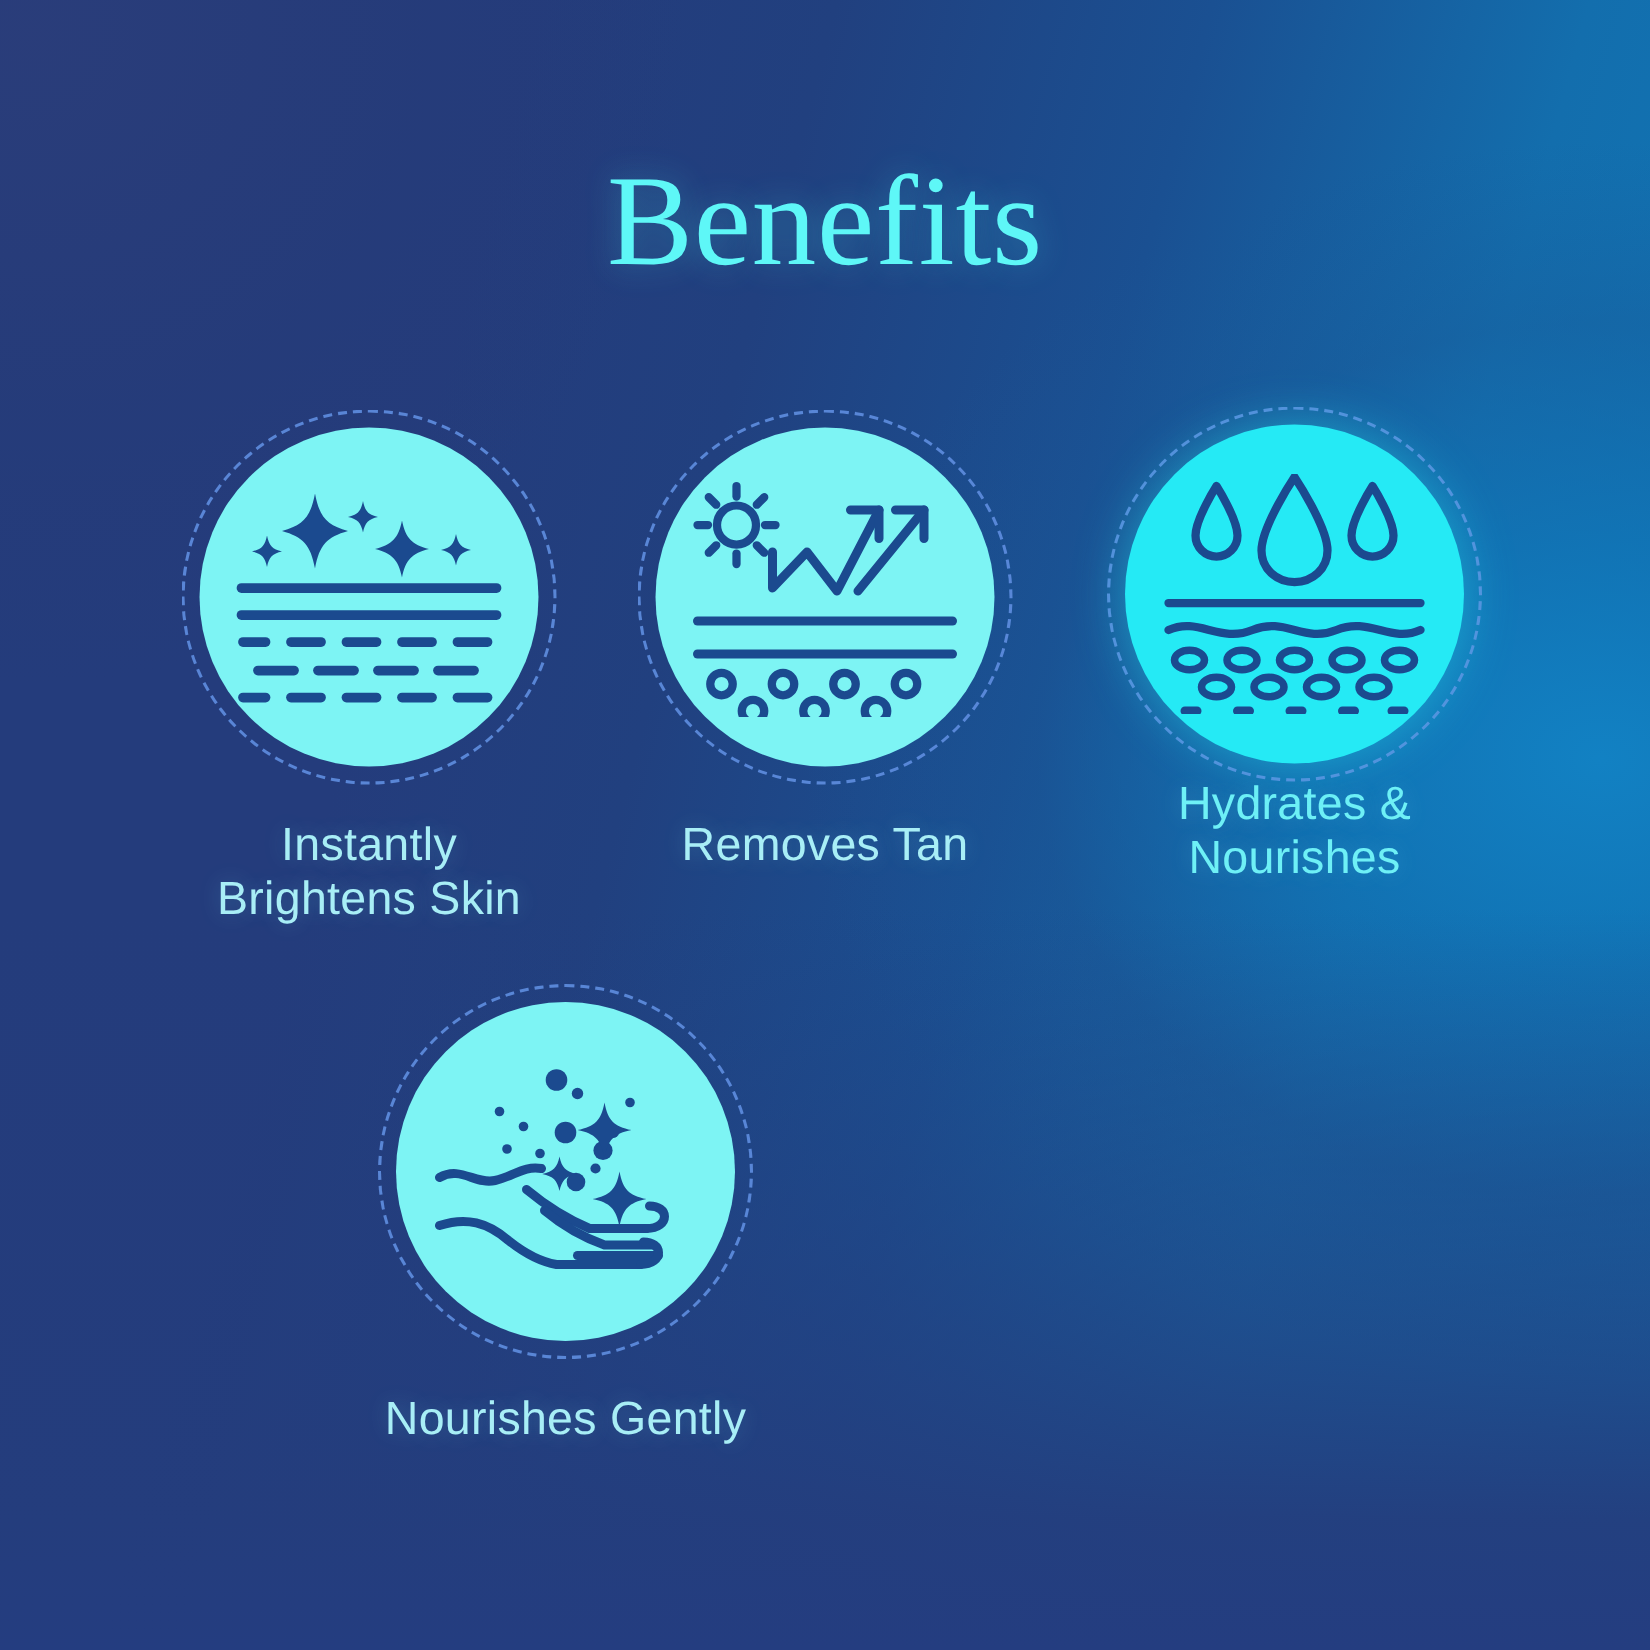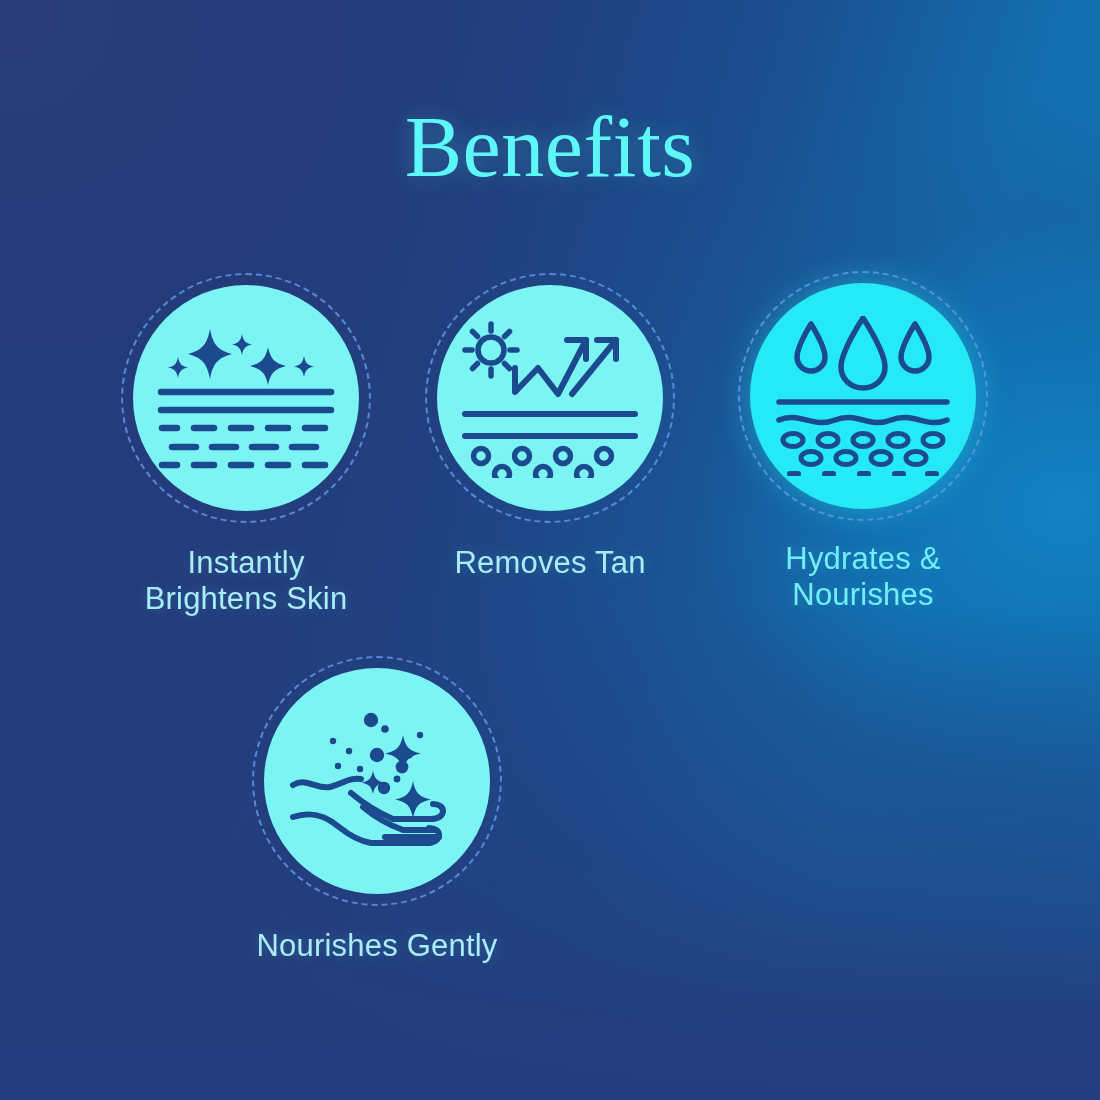--- a/index.html
+++ b/index.html
@@ -114,21 +114,21 @@
   .caption {
     margin-top: 34px;
     font-size: 31px;
     line-height: 36px;
     color: #a8eef6;
     letter-spacing: 0.2px;
     white-space: pre-line;
     text-shadow: 0 0 14px rgba(120,235,250,0.22);
   }
   .caption.bright { color: #6ef0f6; }
-  .caption.tight { margin-top: 32px; }
+  .caption.tight { margin-top: 9px; }
 
   
   #cell-0 { left: 116px;  top: 285px;  width: 260px; }
   #cell-1 { left: 420px;  top: 285px;  width: 260px; }
   #cell-2 { left: 733px;  top: 283px;  width: 260px; }
   #cell-3 { left: 247px;  top: 668px;  width: 260px; }
   #cell-4 { left: 594px;  top: 668px;  width: 260px; }
 </style>
 </head>
 <body>

